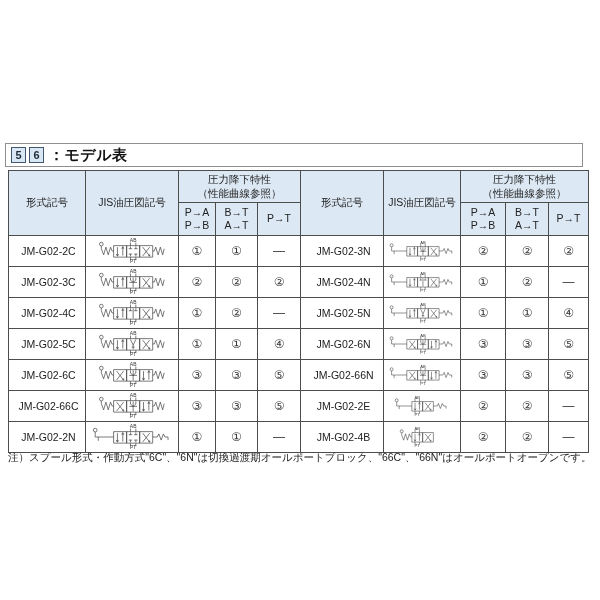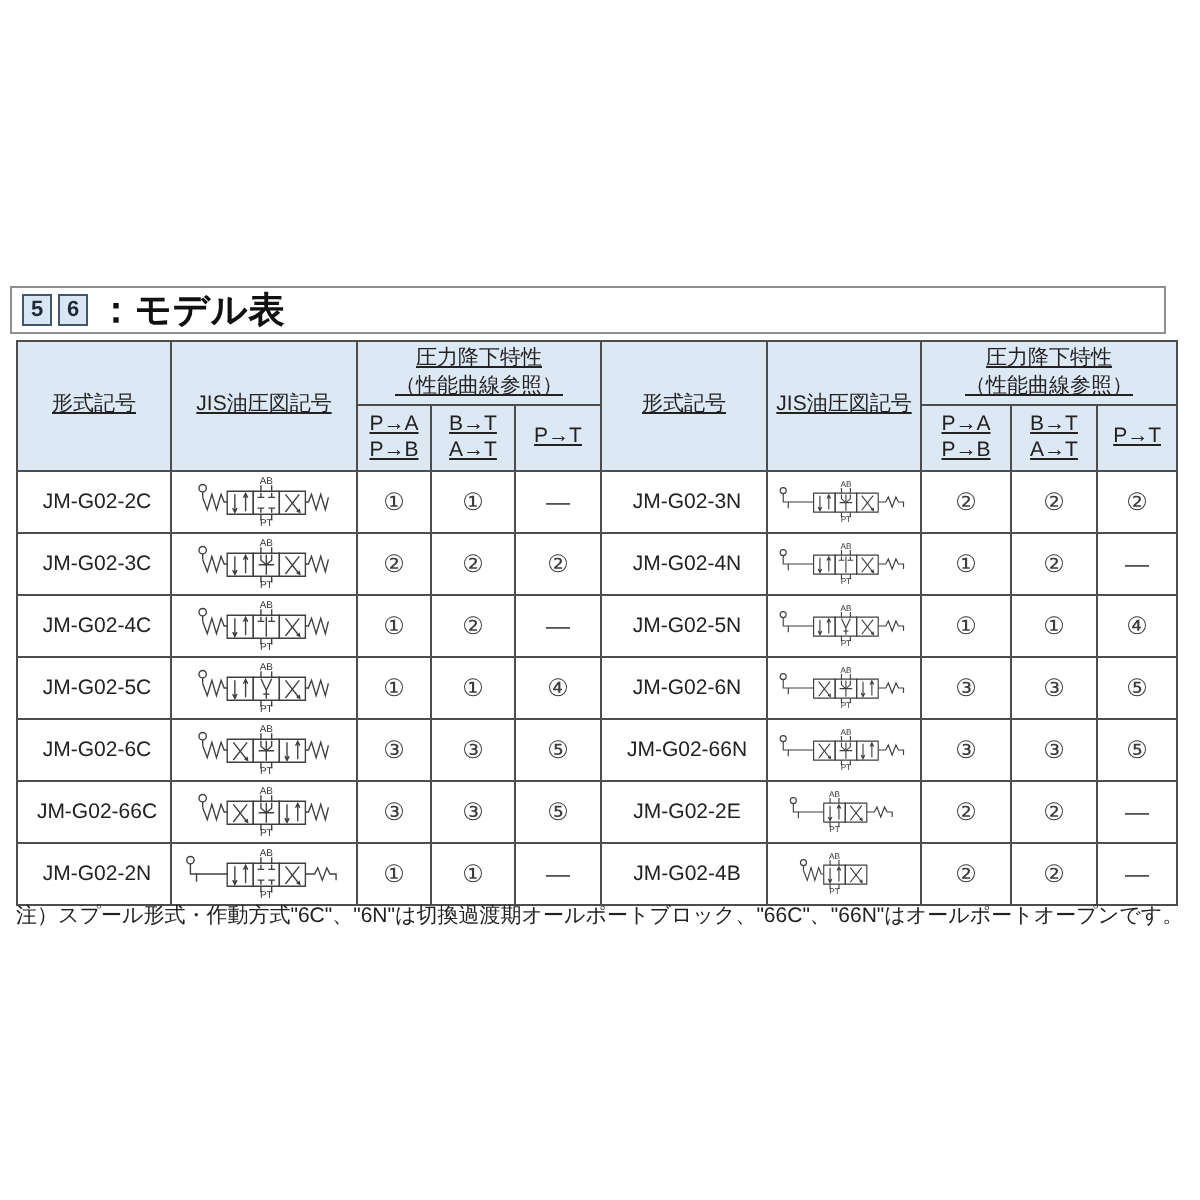--- a/index.html
+++ b/index.html
@@ -11,34 +11,34 @@
   .title-bar{
     position:absolute; left:5px; top:143px; width:578px; height:24px;
     border:1px solid #8f8f8f; display:flex; align-items:center; padding-left:5px; gap:3px;
     background:#ffffff;
   }
   .numbox{
     width:15px; height:16px; border:1px solid #42576e; background:#d9e6f3;
     font-size:11px; font-weight:bold; color:#1f2a38;
     display:flex; align-items:center; justify-content:center;
   }
-  .title-text{ font-size:18px; font-weight:bold; color:#111; letter-spacing:0.5px; margin-left:2px; }
+  .title-text{ font-size:15px; font-weight:bold; color:#111; letter-spacing:0.5px; margin-left:2px; }
 
   
   table.model{
     position:absolute; left:8px; top:170px; width:580px;
     border-collapse:collapse; table-layout:fixed;
     font-size:10.5px;
   }
   table.model th, table.model td{
     border:1px solid #4d4d4d; text-align:center; vertical-align:middle;
     overflow:hidden; white-space:nowrap;
   }
   table.model th{
-    background:#dce8f4; font-weight:normal; color:#222; line-height:1.25;text-decoration:underline;
+    background:#dce8f4; font-weight:normal; color:#222; line-height:1.25;
   }
   tr.band1 th{ height:32px; }
   tr.band2 th{ height:33px; }
   tbody tr{ height:30px; }
   td.model-cell{ text-align:left; padding-left:3px; font-size:10.5px; color:#222; }
   td.value-cell{ font-size:12px; color:#3c3c3c; }
   td.symbol-cell{ padding:0; }
   td.symbol-cell svg{ display:block; margin:0 auto; }
 
   .note{

